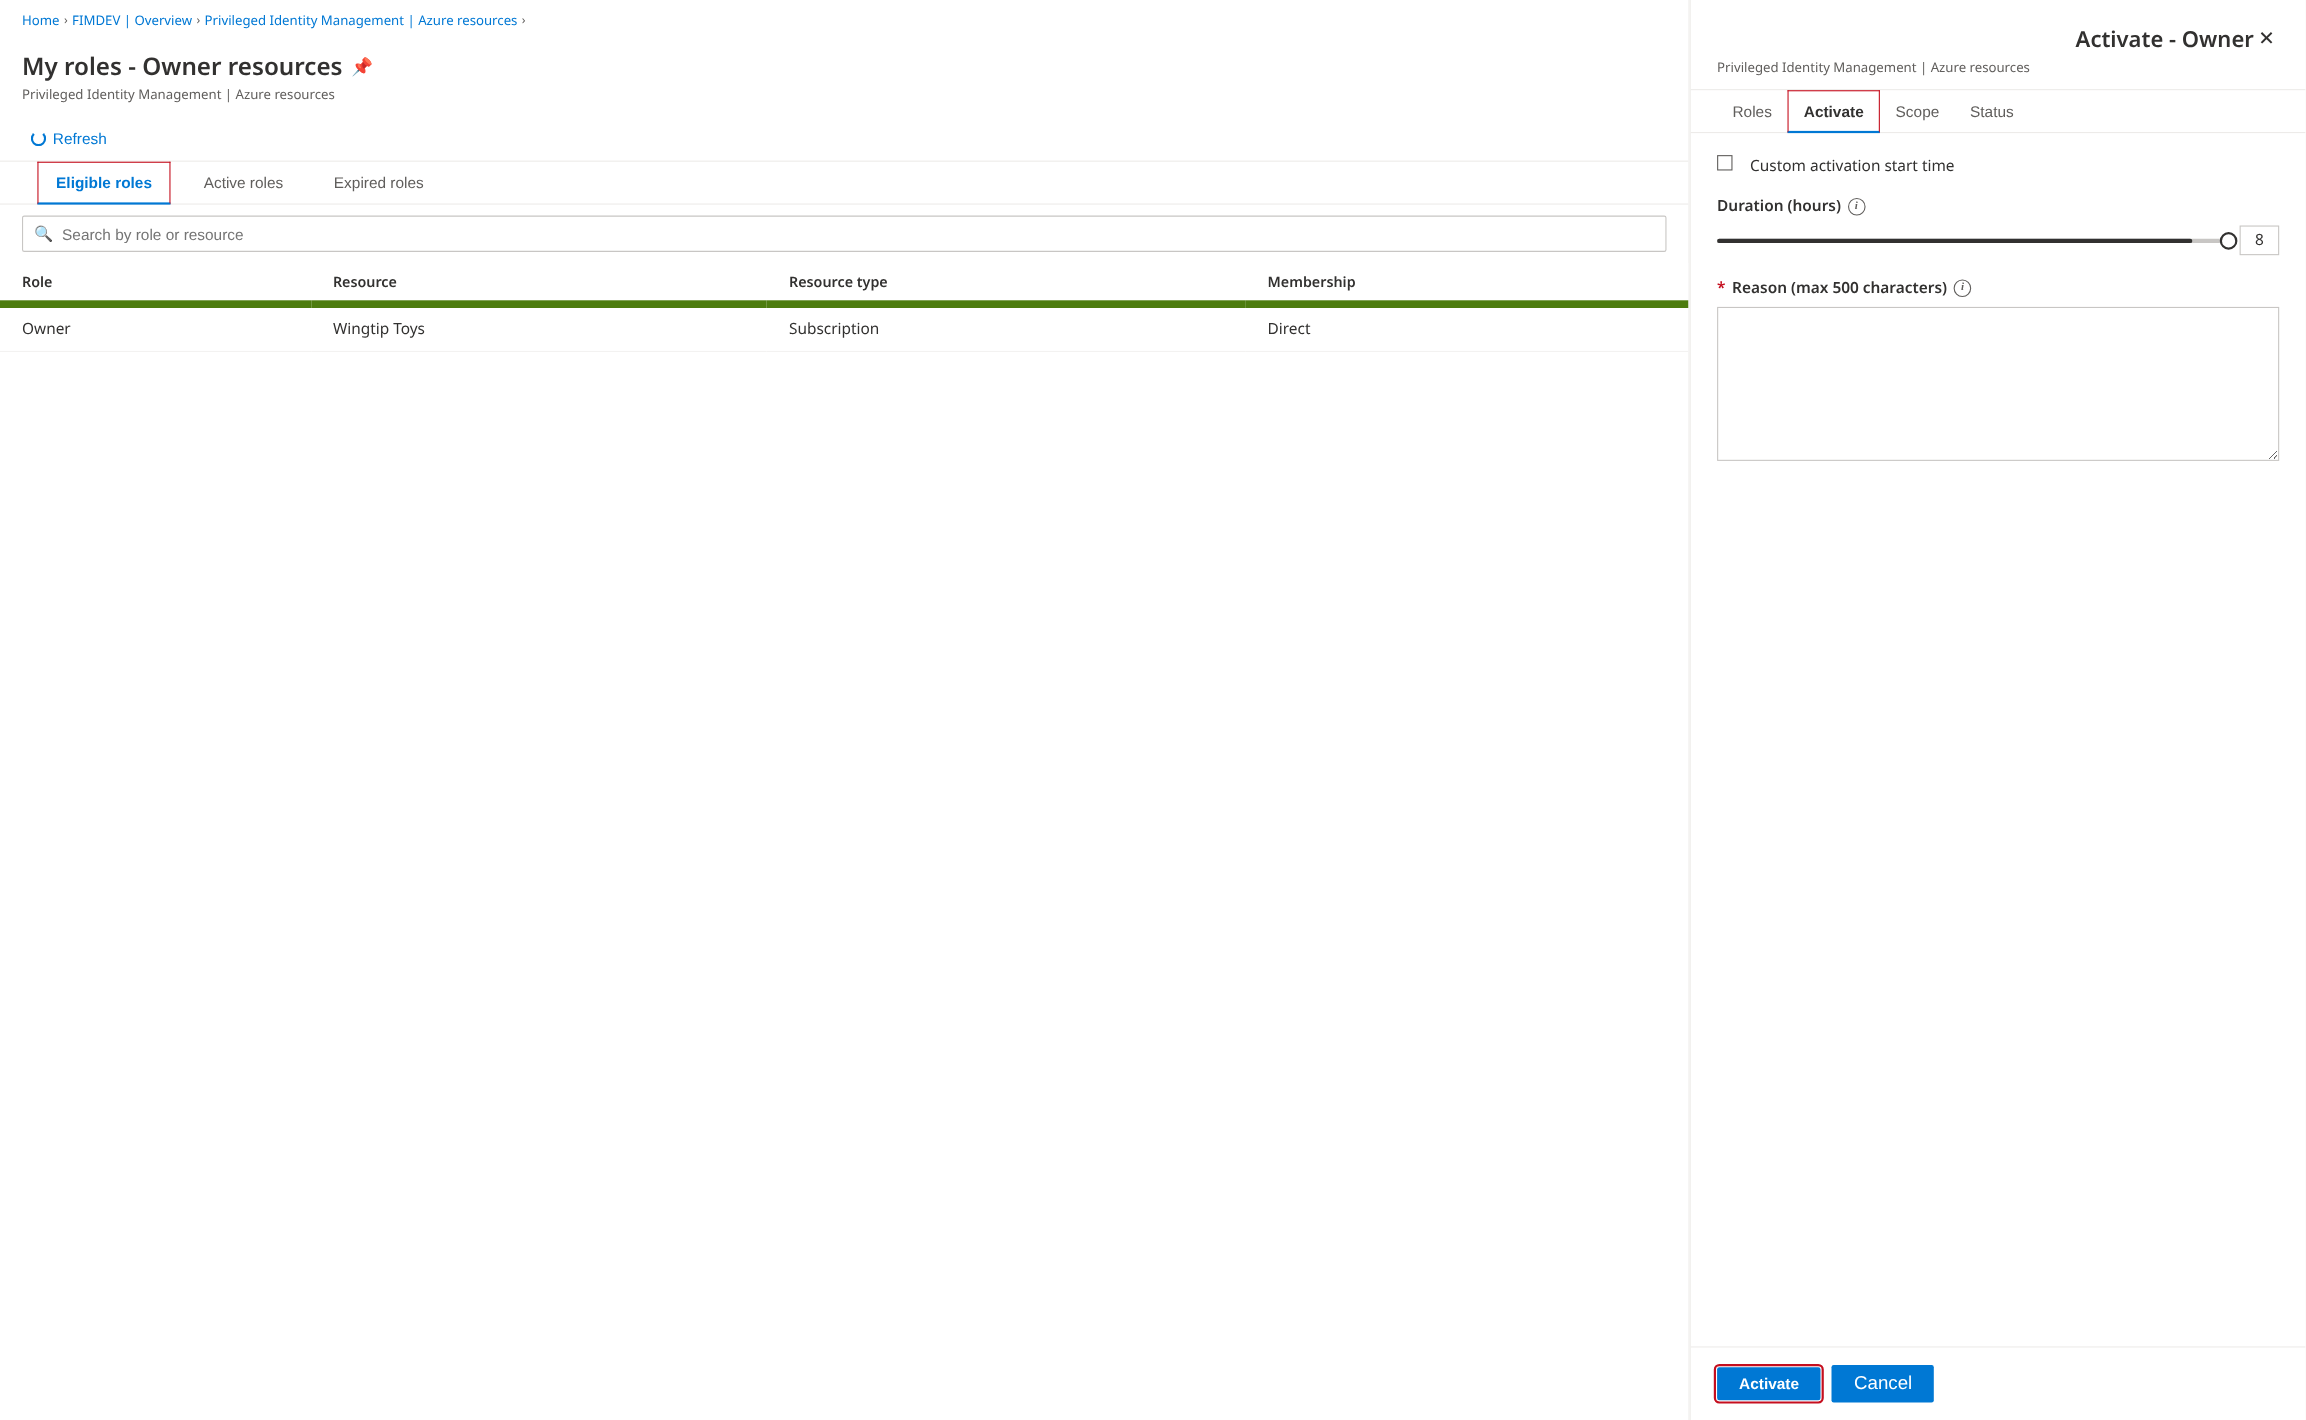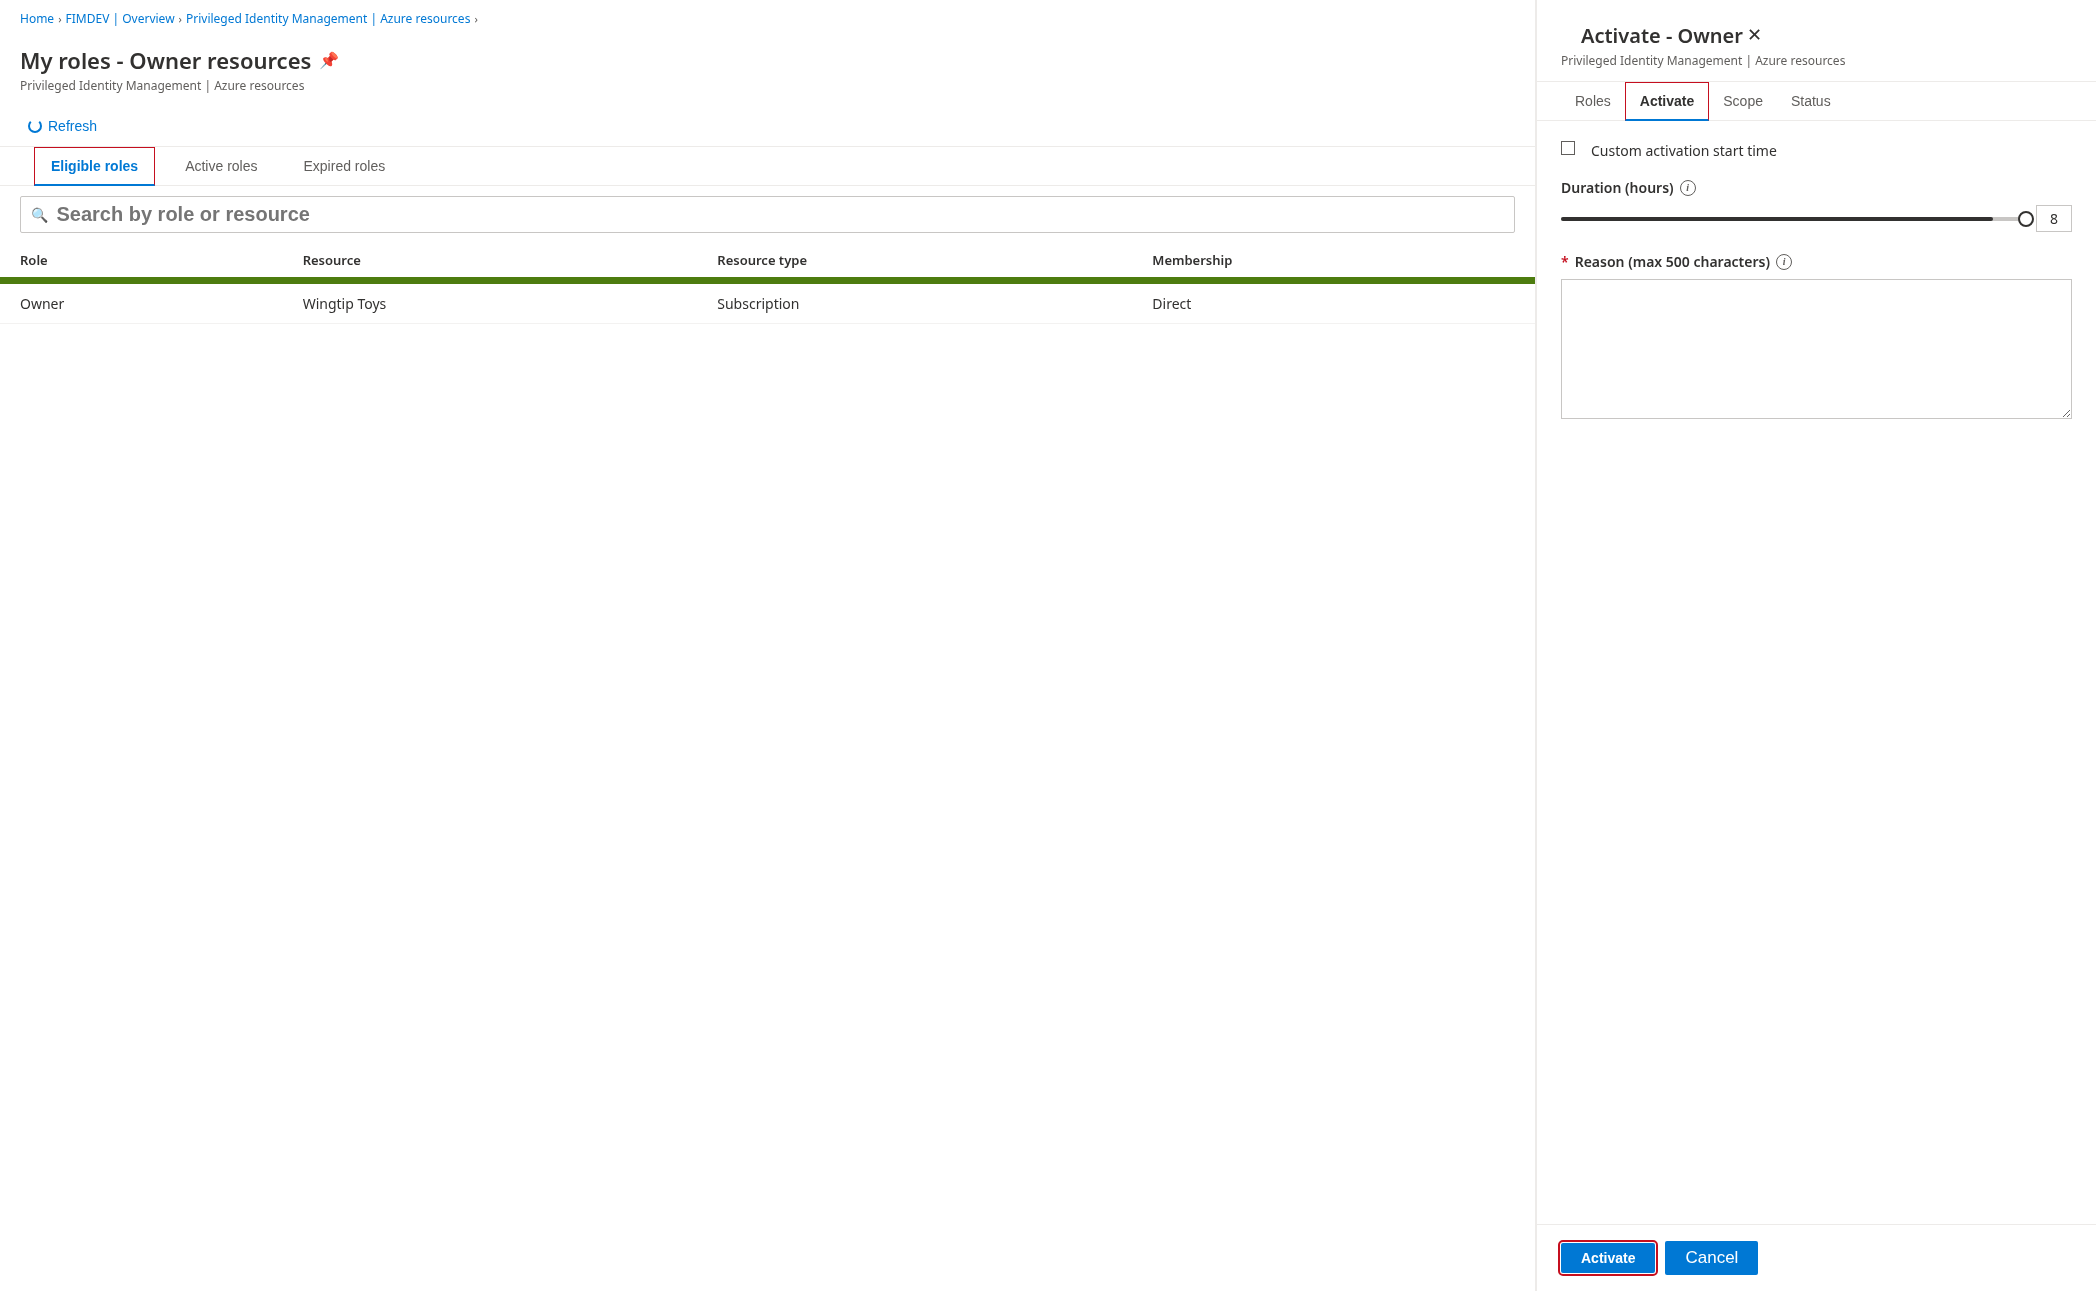--- a/index.html
+++ b/index.html
@@ -141,25 +141,24 @@
       gap: 8px;
       background: #fff;
     }
     .search-icon {
       color: #605e5c;
       font-size: 14px;
     }
     .search-input {
       border: none;
       outline: none;
-      font-size: 20px;
+      font-size: 14px;
       color: #a16207;
       flex: 1;
       background: transparent;
-      font-weight: bold;
     }
 
     .data-table {
       width: 100%;
       border-collapse: collapse;
     }
     .data-table th {
       text-align: left;
       padding: 8px 20px;
       font-size: 13px;
@@ -186,22 +185,21 @@
       position: relative;
     }
 
     .panel-header {
       padding: 20px 24px 12px 24px;
       border-bottom: 1px solid #edebe9;
     }
     .panel-title-row {
       display: flex;
       align-items: center;
-      justify-content: flex-start;
-      margin-left: 20px;
+      justify-content: flex-end;
     }
     .panel-title {
       font-size: 20px;
       font-weight: 600;
       color: #323130;
     }
     .close-btn {
       background: none;
       border: none;
       cursor: pointer;

